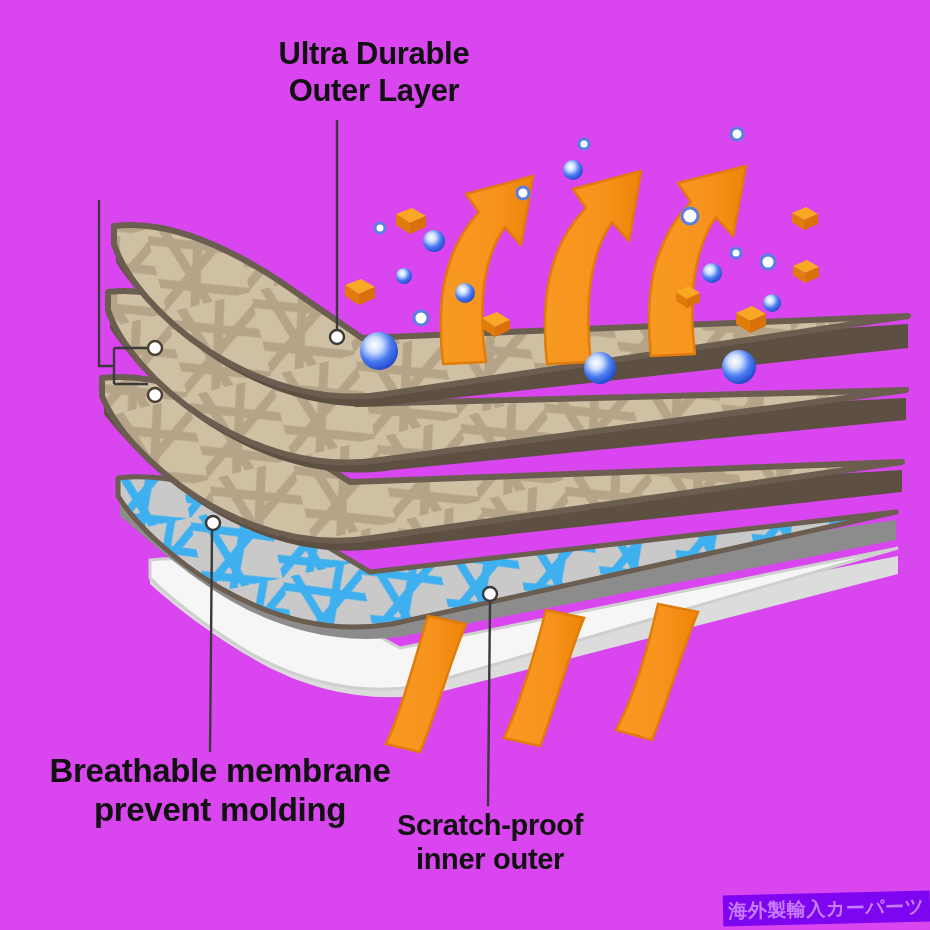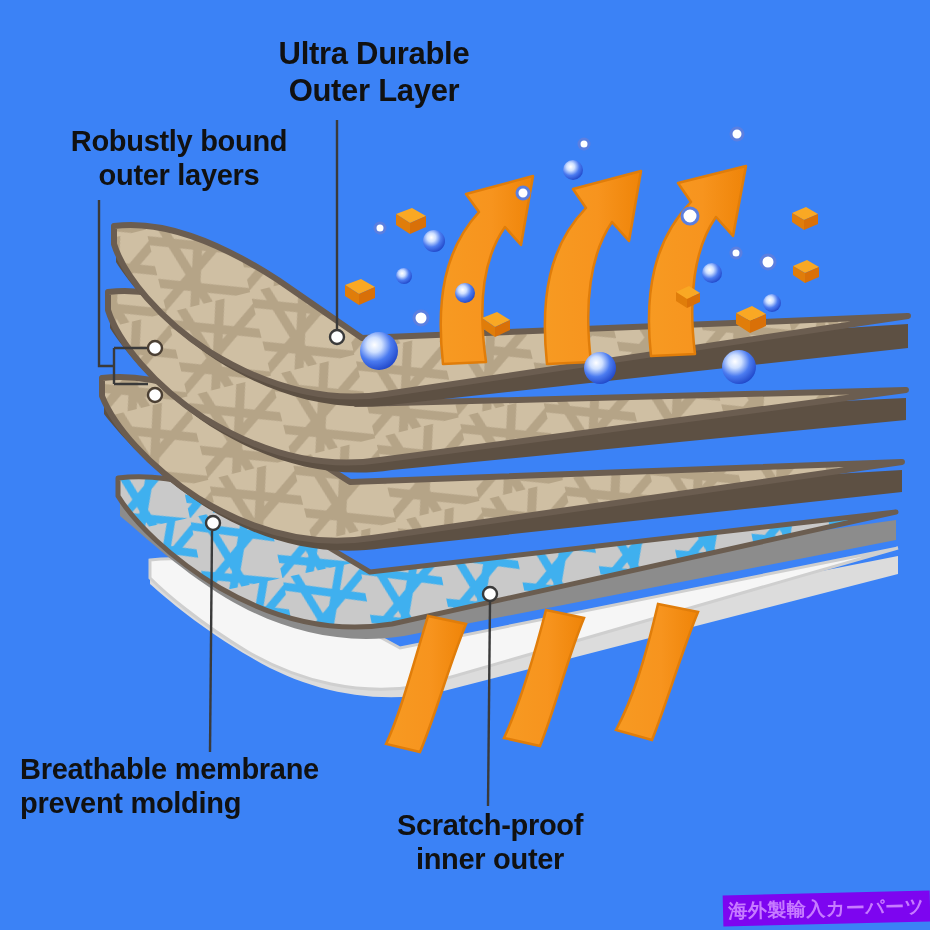--- a/index.html
+++ b/index.html
@@ -1,27 +1,27 @@
 <!DOCTYPE html>
 <html><head>
 <meta charset="utf-8">
 <style>
   html,body{margin:0;padding:0;background:#fff;}
   body{width:930px;height:930px;overflow:hidden;
        font-family:"Liberation Sans",sans-serif;}
-  #stage{position:relative;width:930px;height:930px;background:#3b82f6;}
+  #stage{position:relative;width:930px;height:930px;background:#d946ef;}
   svg#scene{position:absolute;left:0;top:0;width:930px;height:930px;}
 
   .callout{position:absolute;font-weight:bold;color:#111111;
            font-family:"Liberation Sans",sans-serif;
            line-height:1.18;letter-spacing:-0.3px;white-space:pre-line;}
 
   #lbl-outer   {left:244px;top:36px;  width:260px;font-size:31px;text-align:center;}
   #lbl-robust  {left:34px; top:124px; width:290px;font-size:29px;text-align:center;}
-  #lbl-breath  {left:20px; top:752px; width:400px;font-size:29px;text-align:left;}
+  #lbl-breath  {left:20px; top:752px; width:400px;font-size:33px;text-align:center;}
   #lbl-scratch {left:362px;top:808px; width:256px;font-size:29px;text-align:center;}
 
   #watermark{position:absolute;left:723px;top:893px;width:207px;height:31px;
              background:#7d05f0;transform:rotate(-1.4deg);
              display:flex;align-items:center;justify-content:center;}
   #watermark span{color:#c77bff;font-size:19px;font-weight:bold;
                   letter-spacing:0.5px;font-family:"DejaVu Sans",sans-serif;}
 </style>
 </head>
 <body>
@@ -204,22 +204,20 @@
       <circle cx="213" cy="523" r="7" fill="#ffffff" stroke="#3a3a3a" stroke-width="2.4"></circle>
 
       <path d="M490 602 L488 806"></path>
       <circle cx="490" cy="594" r="7" fill="#ffffff" stroke="#3a3a3a" stroke-width="2.4"></circle>
     </g>
   </svg>
 
   <div class="callout" id="lbl-outer">Ultra Durable
 Outer Layer</div>
 
-  <div class="callout" id="lbl-robust">Robustly bound
-outer layers</div>
 
   <div class="callout" id="lbl-breath">Breathable membrane
 prevent molding</div>
 
   <div class="callout" id="lbl-scratch">Scratch-proof
 inner outer</div>
 
   <div id="watermark">
     <span>海外製輸入カーパーツ</span>
   </div>

